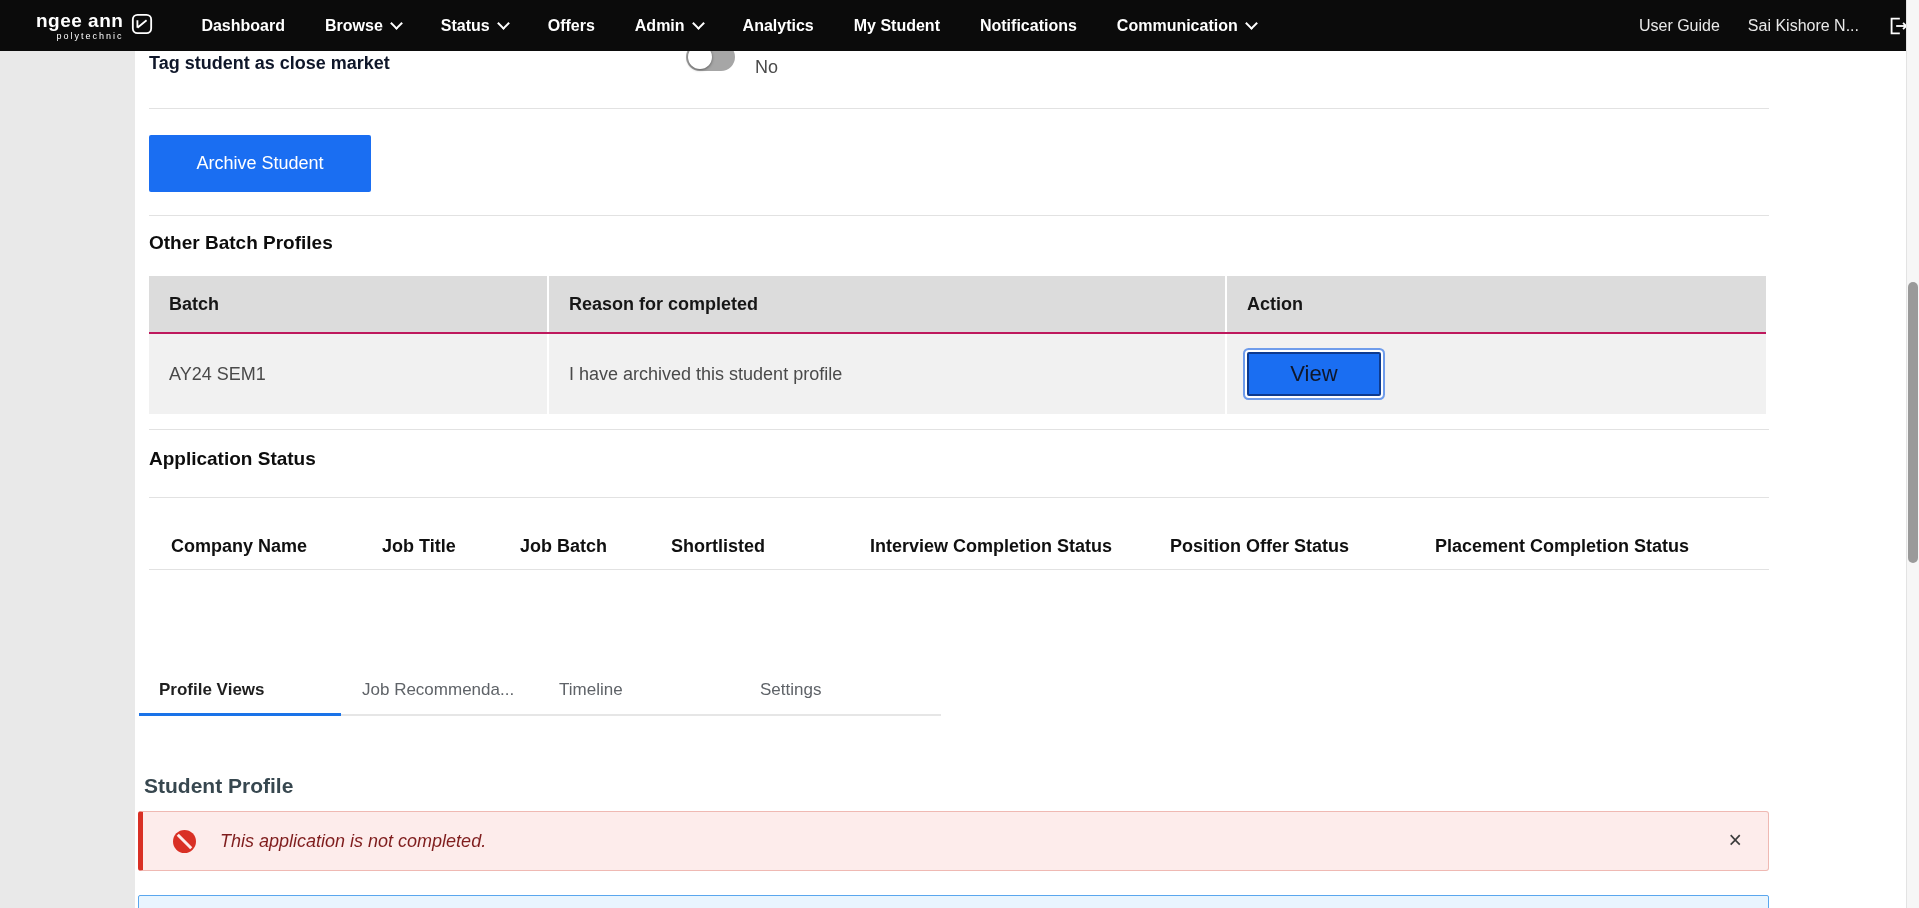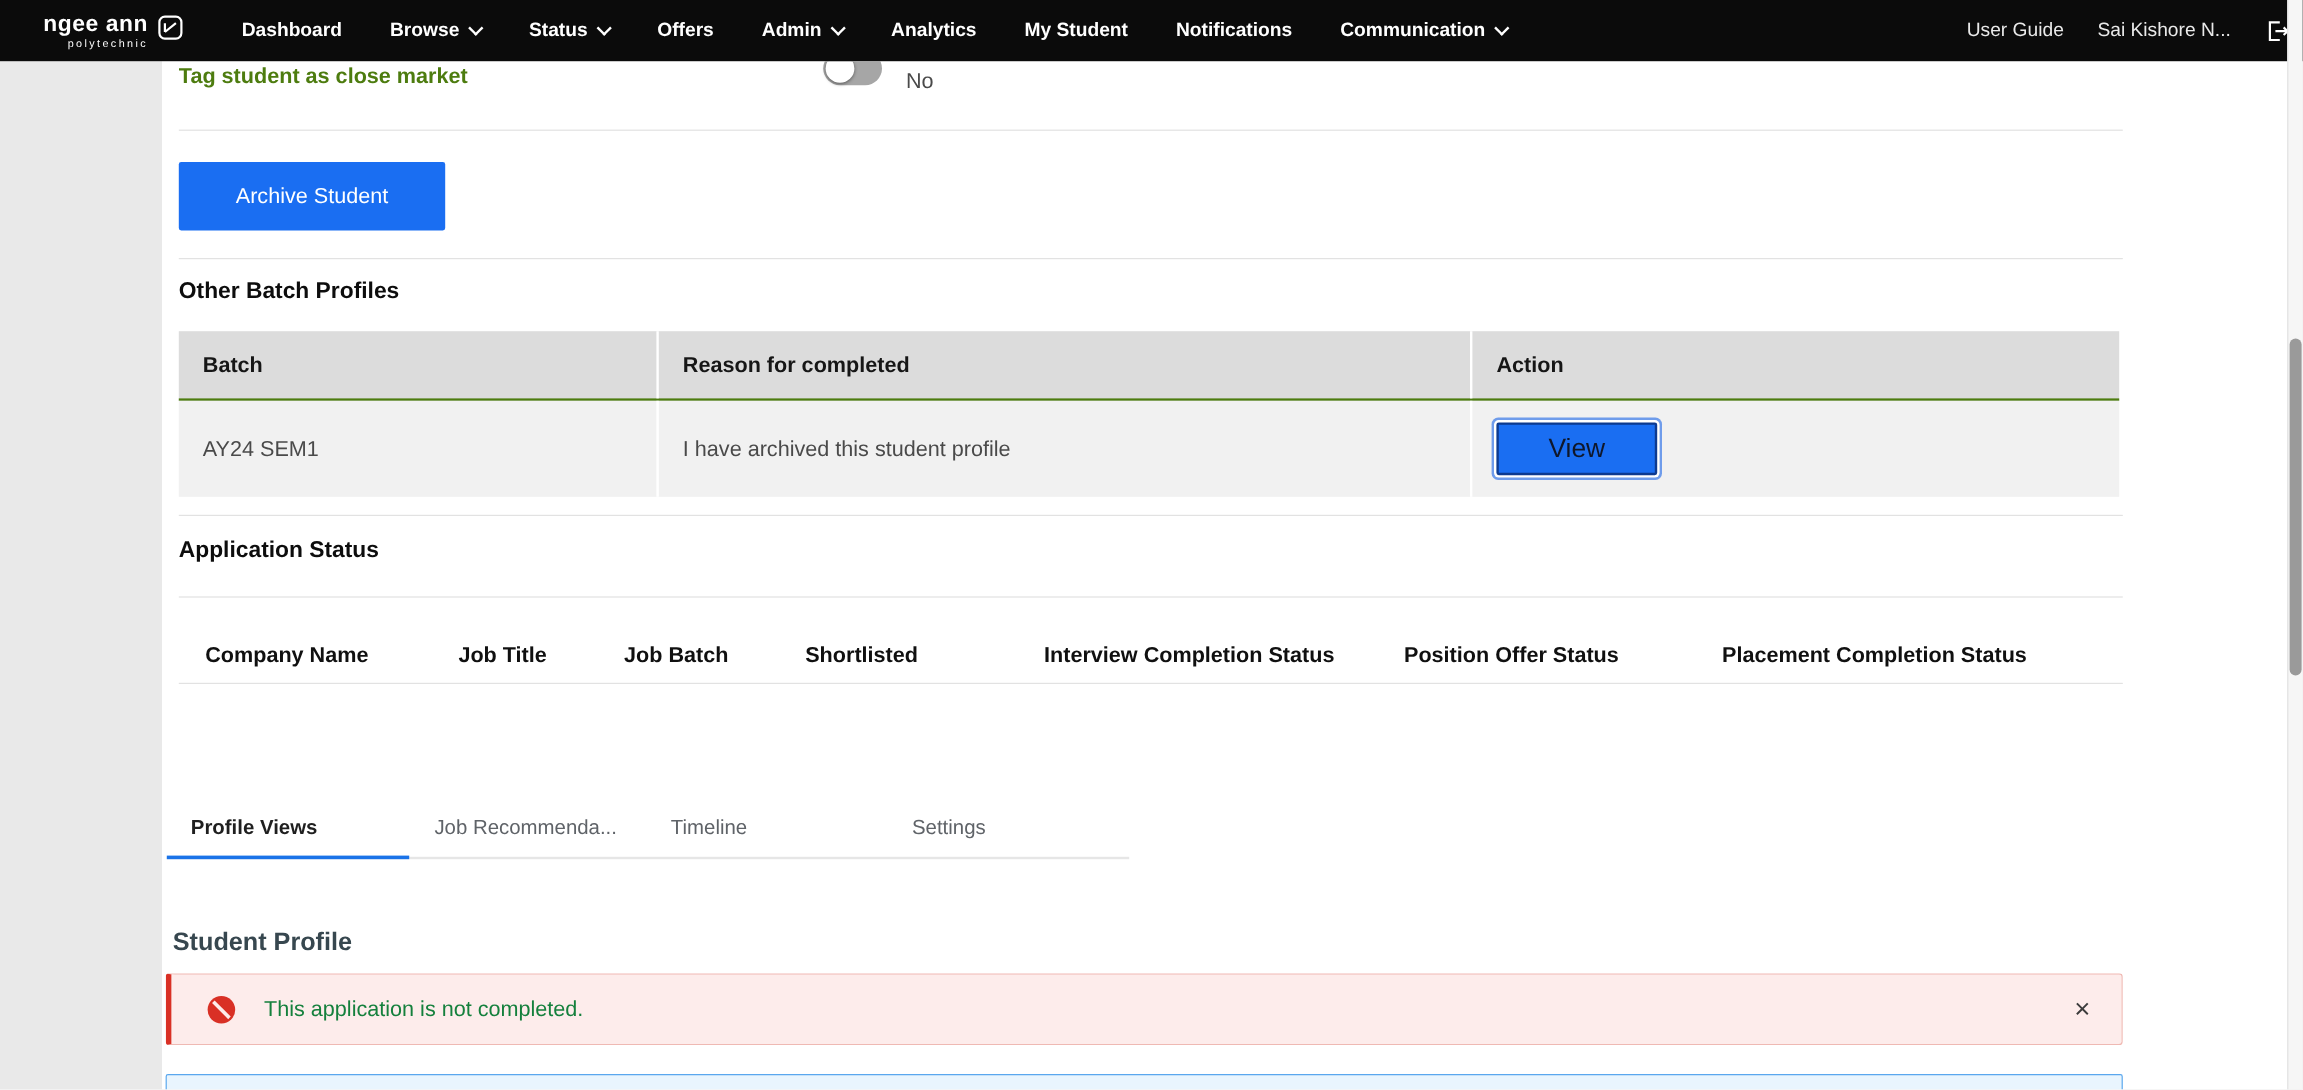--- a/index.html
+++ b/index.html
@@ -37,21 +37,21 @@
 
   
   .main {
     position:absolute; top:51px; left:135px; width:1771px; height:857px;
     background:#fff; overflow:hidden;
   }
   .divider { border-top:1px solid #e2e2e2; margin-left:14px; width:1620px; } .mt27 { margin-top:27px; }
 
   
   .toggle-row { position:relative; height:57px; overflow:hidden; }
-  .toggle-label { position:absolute; left:14px; top:2px; font-size:18px; font-weight:bold; color:#4d7c0f; }
+  .toggle-label { position:absolute; left:14px; top:2px; font-size:18px; font-weight:bold; color:#0f172a; }
   .switch {
     position:absolute; left:551px; top:-8px; width:49px; height:28px;
     background:#a6a6a6; border-radius:14px; cursor:pointer;
   }
   .knob {
     position:absolute; left:2px; top:2px; width:24px; height:24px;
     background:#fff; border-radius:50%; box-shadow:0 1px 3px rgba(0,0,0,.45);
   }
   .toggle-value { position:absolute; left:620px; top:6px; font-size:18px; color:#4a4a4a; }
 
@@ -59,21 +59,21 @@
     display:block; margin:26px 0 23px 14px; width:222px; height:57px;
     background:#1a6ef2; color:#fff; border:none; border-radius:2px;
     font-size:18px; font-family:inherit; cursor:pointer; text-align:center;
   }
 
   .section-heading { margin:16px 0 0 14px; font-size:19px; font-weight:bold; color:#0d0d0d; }
   .section-heading.h2nd { margin-top:18px; }
 
   
   .obp-table { margin:22px 0 15px 14px; width:1617px; font-size:18px; }
-  .obp-head { display:flex; background:#dcdcdc; font-weight:bold; color:#161616; border-bottom:2px solid #4d7c0f;align-items:flex-end; }
+  .obp-head { display:flex; background:#dcdcdc; font-weight:bold; color:#161616; border-bottom:2px solid #be185d;align-items:flex-end; }
   .obp-head > div { height:56px; display:flex; align-items:center; padding-left:20px; box-sizing:border-box; }
   .obp-head > div:not(:last-child) { border-right:2px solid #fff; }
   .obp-row { display:flex; background:#f1f1f1; color:#4a4a4a; }
   .obp-row > div { height:80px; display:flex; align-items:center; padding-left:20px; box-sizing:border-box; }
   .obp-row > div:not(:last-child) { border-right:2px solid #fff; }
   .c-batch { width:400px; } .c-reason { width:678px; } .c-action { width:539px; }
   .view-btn {
     width:134px; height:44px; background:#1a6ef2; color:#0f172a;
     border:2px solid #0d3a8f; border-radius:2px;
     box-shadow:0 0 0 2px #fff, 0 0 0 4px #6f9ceb;
@@ -103,21 +103,21 @@
   .alert {
     margin:13px 0 0 3px; width:1631px; height:60px; box-sizing:border-box;
     background:#fdeceb; border:1px solid #efb9b3; border-left:5px solid #d93025;
     border-radius:3px; display:flex; align-items:center; position:relative;
   }
   .block-icon { position:relative; width:23px; height:23px; border-radius:50%; background:#d93025; margin-left:30px; flex-shrink:0; }
   .block-icon::after {
     content:""; position:absolute; left:2px; top:10px; width:19px; height:3px;
     background:#fdeceb; transform:rotate(45deg);
   }
-  .alert-text { margin-left:24px; font-size:18px; color:#15803d; }
+  .alert-text { margin-left:24px; font-size:18px; color:#7f1d1d;font-style:italic; }
   .alert-close {
     position:absolute; right:26px; top:17px; background:none; border:none;
     font-size:23px; line-height:1; color:#3c3c3c; cursor:pointer; font-family:inherit; padding:0;
   }
 
   
   .info-box {
     margin:24px 0 0 3px; width:1631px; height:60px; box-sizing:border-box;
     background:#e9f5fe; border:1px solid #5aa7ee; border-radius:2px;
   }

